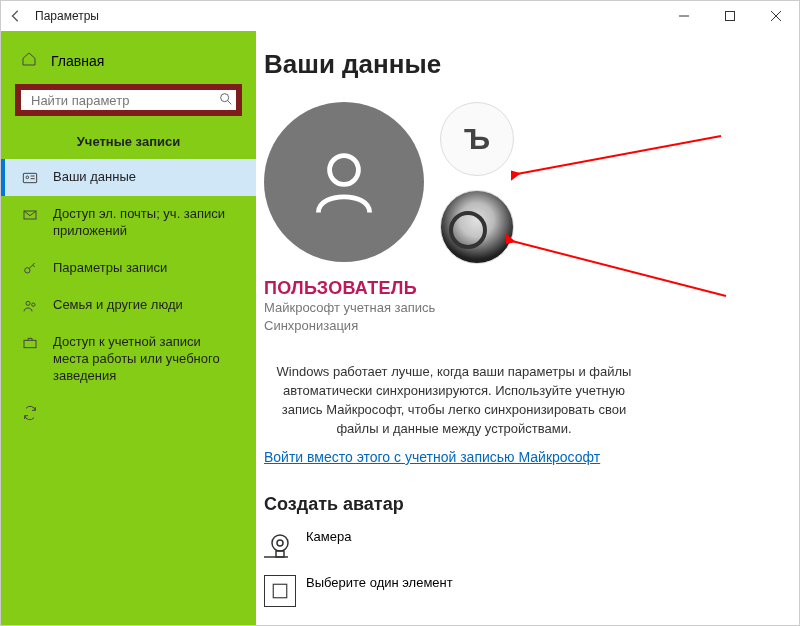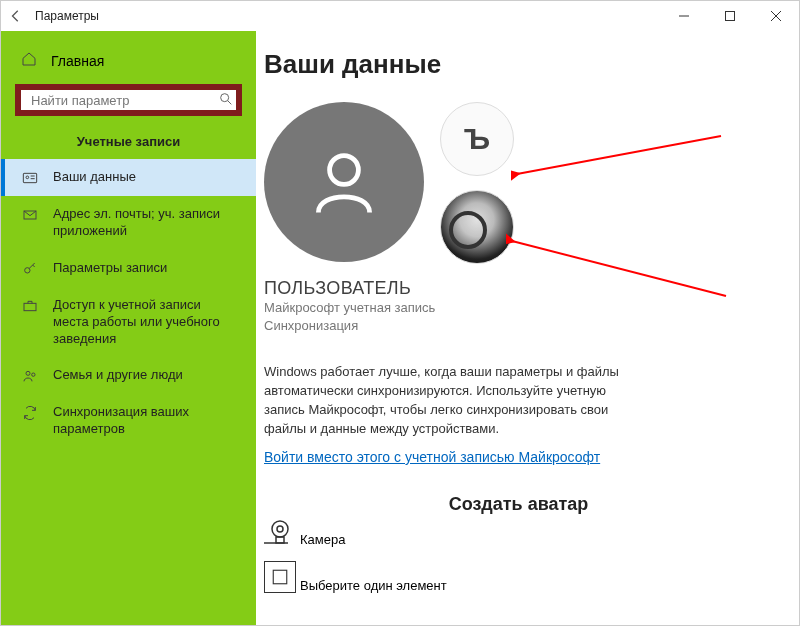--- a/index.html
+++ b/index.html
@@ -26,26 +26,26 @@
   .navitem.active::before { content:""; position:absolute; left:0; top:0; bottom:0; width:4px; background:#0078d7; }
   .content { flex:1; padding: 18px 26px 0 8px; overflow:hidden; position:relative; }
   h1.page { font-size:26px; font-weight:600; color:#222; margin-bottom:22px; }
   .avatar-row { display:flex; align-items:flex-start; gap:16px; margin-bottom:14px; }
   .avatar-main { width:160px; height:160px; border-radius:50%; background:#777; display:flex; align-items:center; justify-content:center; }
   .avatar-main svg { width:80px; height:80px; stroke:#fff; fill:none; stroke-width:6; }
   .avatar-small { width:74px; height:74px; border-radius:50%; border:1px solid #ddd; background:#fafafa; display:flex; align-items:center; justify-content:center; overflow:hidden; }
   .avatar-small.alt1 { color:#444; font-weight:700; font-size:30px; font-family: Georgia, serif; }
   .avatar-small.alt2 { background: radial-gradient(circle at 50% 40%, #ddd 0%, #bbb 30%, #222 70%, #000 100%); position:relative; }
   .avatar-small.alt2::after { content:""; position:absolute; width:30px; height:30px; border-radius:50%; border:4px solid #333; top:20px; left:8px; background:rgba(255,255,255,.15);}
-  .username { font-size:18px; font-weight:400; color:#404040; letter-spacing:.3px; margin-top:2px; }
+  .username { font-size:18px; font-weight:700; color:#be185d; letter-spacing:.3px; margin-top:2px; }
   .subtext { font-size:13px; color:#777; line-height:1.4; }
-  .info { font-size:13px; color:#333; line-height:1.45; margin-top:28px; max-width: 380px;}
+  .info { font-size:13px; color:#333; line-height:1.45; margin-top:28px; max-width: 380px; text-align: center;}
   .link { color:#0067c0; font-size:14px; margin-top:10px; display:inline-block; }
-  h2.section { font-size:18px; font-weight:600; margin-top:28px; color:#222;text-align:center;}
-  .option { display:flex; align-items:flex-end; gap:4px; margin-bottom:14px; font-size:13px;}
+  h2.section { font-size:18px; font-weight:600; margin-top:28px; margin-bottom:14px; color:#222;}
+  .option { display:flex; align-items:flex-start; gap:10px; margin-bottom:14px; font-size:13px;}
   .option .oicon { width:32px; height:32px; border:1.5px solid #333; display:flex; align-items:center; justify-content:center;}
   .option .oicon.cam { border:none; }
   .arrow { position:absolute; pointer-events:none; }
 </style>
 </head>
 <body>
 
 <div class="window">
 
   <div class="titlebar">
@@ -110,62 +110,61 @@
         <span>Ваши данные</span>
       </div>
 
       <div class="navitem">
         <span class="icon">
           <svg width="16" height="16" viewBox="0 0 24 24" fill="none" stroke="#444" stroke-width="1.5">
               <rect x="3" y="6" width="18" height="12"></rect>
               <path d="M3 6 L12 13 L21 6"></path>
             </svg>
         </span>
-        <span>Адрес эл. почты; уч. записи приложений</span>
+        <span>Доступ эл. почты; уч. записи приложений</span>
       </div>
 
       <div class="navitem">
         <span class="icon">
           <svg width="16" height="16" viewBox="0 0 24 24" fill="none" stroke="#444" stroke-width="1.5">
               <circle cx="8" cy="14" r="4"></circle>
               <path d="M11 11 L19 3 M16 6 L19 9"></path>
             </svg>
         </span>
         <span>Параметры записи</span>
-      </div>
-
-      <div class="navitem">
-        <span class="icon">
-          <svg width="16" height="16" viewBox="0 0 24 24" fill="none" stroke="#444" stroke-width="1.5">
-              <rect x="3" y="8" width="18" height="11"></rect>
-              <path d="M9 8 V5 H15 V8"></path>
-            </svg>
-        </span>
-        <span>Доступ к учетной записи места работы или учебного заведения</span>
       </div>
 
       <div class="navitem">
         <span class="icon">
           <svg width="16" height="16" viewBox="0 0 24 24" fill="none" stroke="#444" stroke-width="1.5">
               <circle cx="9" cy="8" r="3"></circle>
               <circle cx="17" cy="10" r="2.5"></circle>
               <path d="M3 20c0-3 3-5 6-5s6 2 6 5"></path>
             </svg>
         </span>
         <span>Семья и другие люди</span>
       </div>
 
       <div class="navitem">
         <span class="icon">
           <svg width="16" height="16" viewBox="0 0 24 24" fill="none" stroke="#444" stroke-width="1.5">
+              <rect x="3" y="8" width="18" height="11"></rect>
+              <path d="M9 8 V5 H15 V8"></path>
+            </svg>
+        </span>
+        <span>Доступ к учетной записи места работы или учебного заведения</span>
+      </div>
+
+      <div class="navitem">
+        <span class="icon">
+          <svg width="16" height="16" viewBox="0 0 24 24" fill="none" stroke="#444" stroke-width="1.5">
               <path d="M20 8a8 8 0 0 0-14-3M4 16a8 8 0 0 0 14 3"></path>
               <path d="M20 3v5h-5M4 21v-5h5"></path>
             </svg>
         </span>
-        <span>Синхронизация ваших параметров</span>
       </div>
     </div>
 
     <div class="content">
       <h1 class="page">Ваши данные</h1>
 
       <div class="avatar-row">
         <div class="avatar-main">
           <svg viewBox="0 0 100 100">
             <circle cx="50" cy="35" r="18"></circle>

